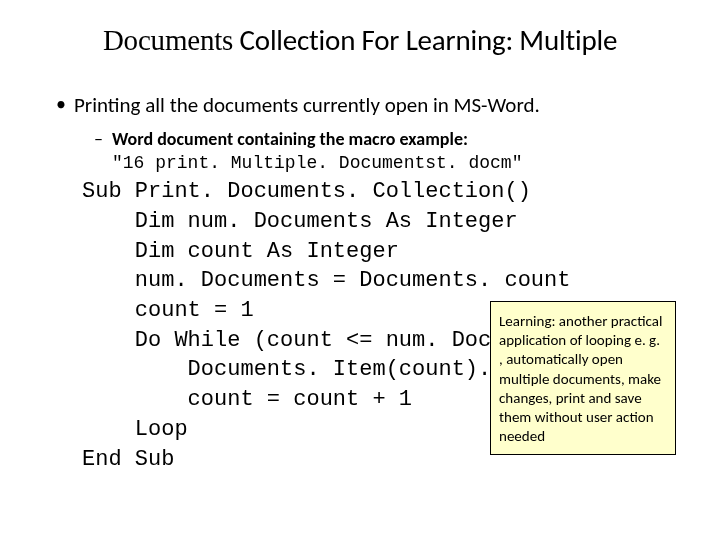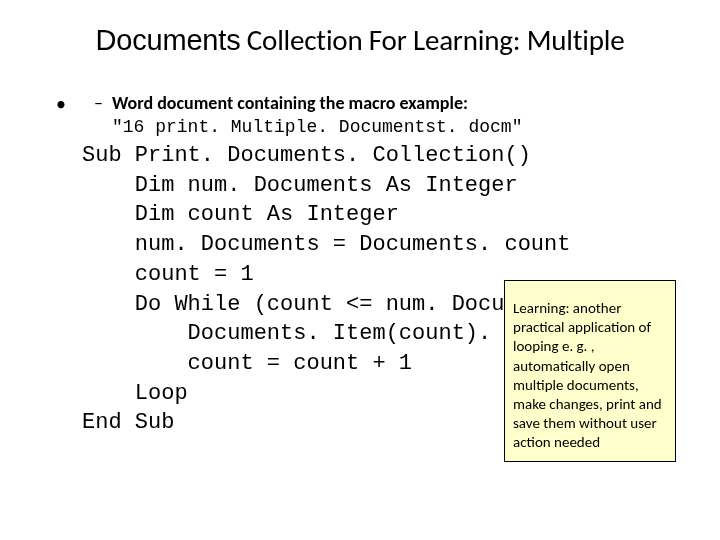--- a/index.html
+++ b/index.html
@@ -1,40 +1,41 @@
 <!DOCTYPE html>
 <html><head>
   <meta charset="utf-8">
   <style>
     * { box-sizing: border-box; margin: 0; padding: 0; }
     html, body { width: 720px; height: 540px; background: #fff; font-family: Calibri, "Segoe UI", Arial, sans-serif; color: #000; }
     .slide { width: 720px; height: 540px; padding: 22px 50px 20px 50px; position: relative; }
     .title { font-size: 29px; font-weight: 400; text-align: center; margin-bottom: 34px; letter-spacing: -0.2px; }
-    .title .mono { font-family: Liberation Sans, sans-serif; }
+    .title .mono { font-family: Liberation Serif, serif; }
     ul.level1 { list-style: none; padding-left: 6px; }
     ul.level1 > li { font-size: 21px; margin-bottom: 6px; position: relative; padding-left: 18px; line-height: 1.25; }
     ul.level1 > li::before { content: "•"; position: absolute; left: 0; top: 0; font-size: 20px; }
     ul.level2 { list-style: none; padding-left: 20px; margin-top: 10px; }
     ul.level2 > li { font-size: 18px; margin-bottom: 2px; position: relative; padding-left: 18px; line-height: 1.28; }
     ul.level2 > li::before { content: "–"; position: absolute; left: 0; top: 0; }
     .bold { font-weight: 700; text-align: right; }
     .code-file { font-family: "Courier New", Courier, monospace; font-size: 18px; }
     .code-block { font-family: "Courier New", Courier, monospace; font-size: 22px; line-height: 1.35; margin-left: 8px; margin-top: 2px; white-space: pre; }
-    .note-box { position: absolute; right: 44px; top: 280px; width: 172px; background: #ffffcc; border: 1px solid #000; padding: 18px 8px 8px 8px; font-size: 15px; line-height: 1.28; }
+    .note-box { position: absolute; right: 44px; top: 301px; width: 186px; background: #ffffcc; border: 1px solid #000; padding: 10px 8px 8px 8px; font-size: 15px; line-height: 1.28; }
   </style>
 </head>
 <body>
 
 <div class="slide">
   <h1 class="title">
     <span class="mono">Documents</span><span> Collection For Learning: Multiple</span>
   </h1>
 
   <ul class="level1">
     <li>
+      <span>Printing all the documents currently open in MS-Word.</span>
       <ul class="level2">
         <li>
           <span class="bold">Word document containing the macro example:</span><br>
           <span class="code-file">"16 print. Multiple. Documentst. docm"</span>
         </li>
       </ul>
       <div class="code-block">Sub Print. Documents. Collection()
     Dim num. Documents As Integer
     Dim count As Integer
     num. Documents = Documents. count

